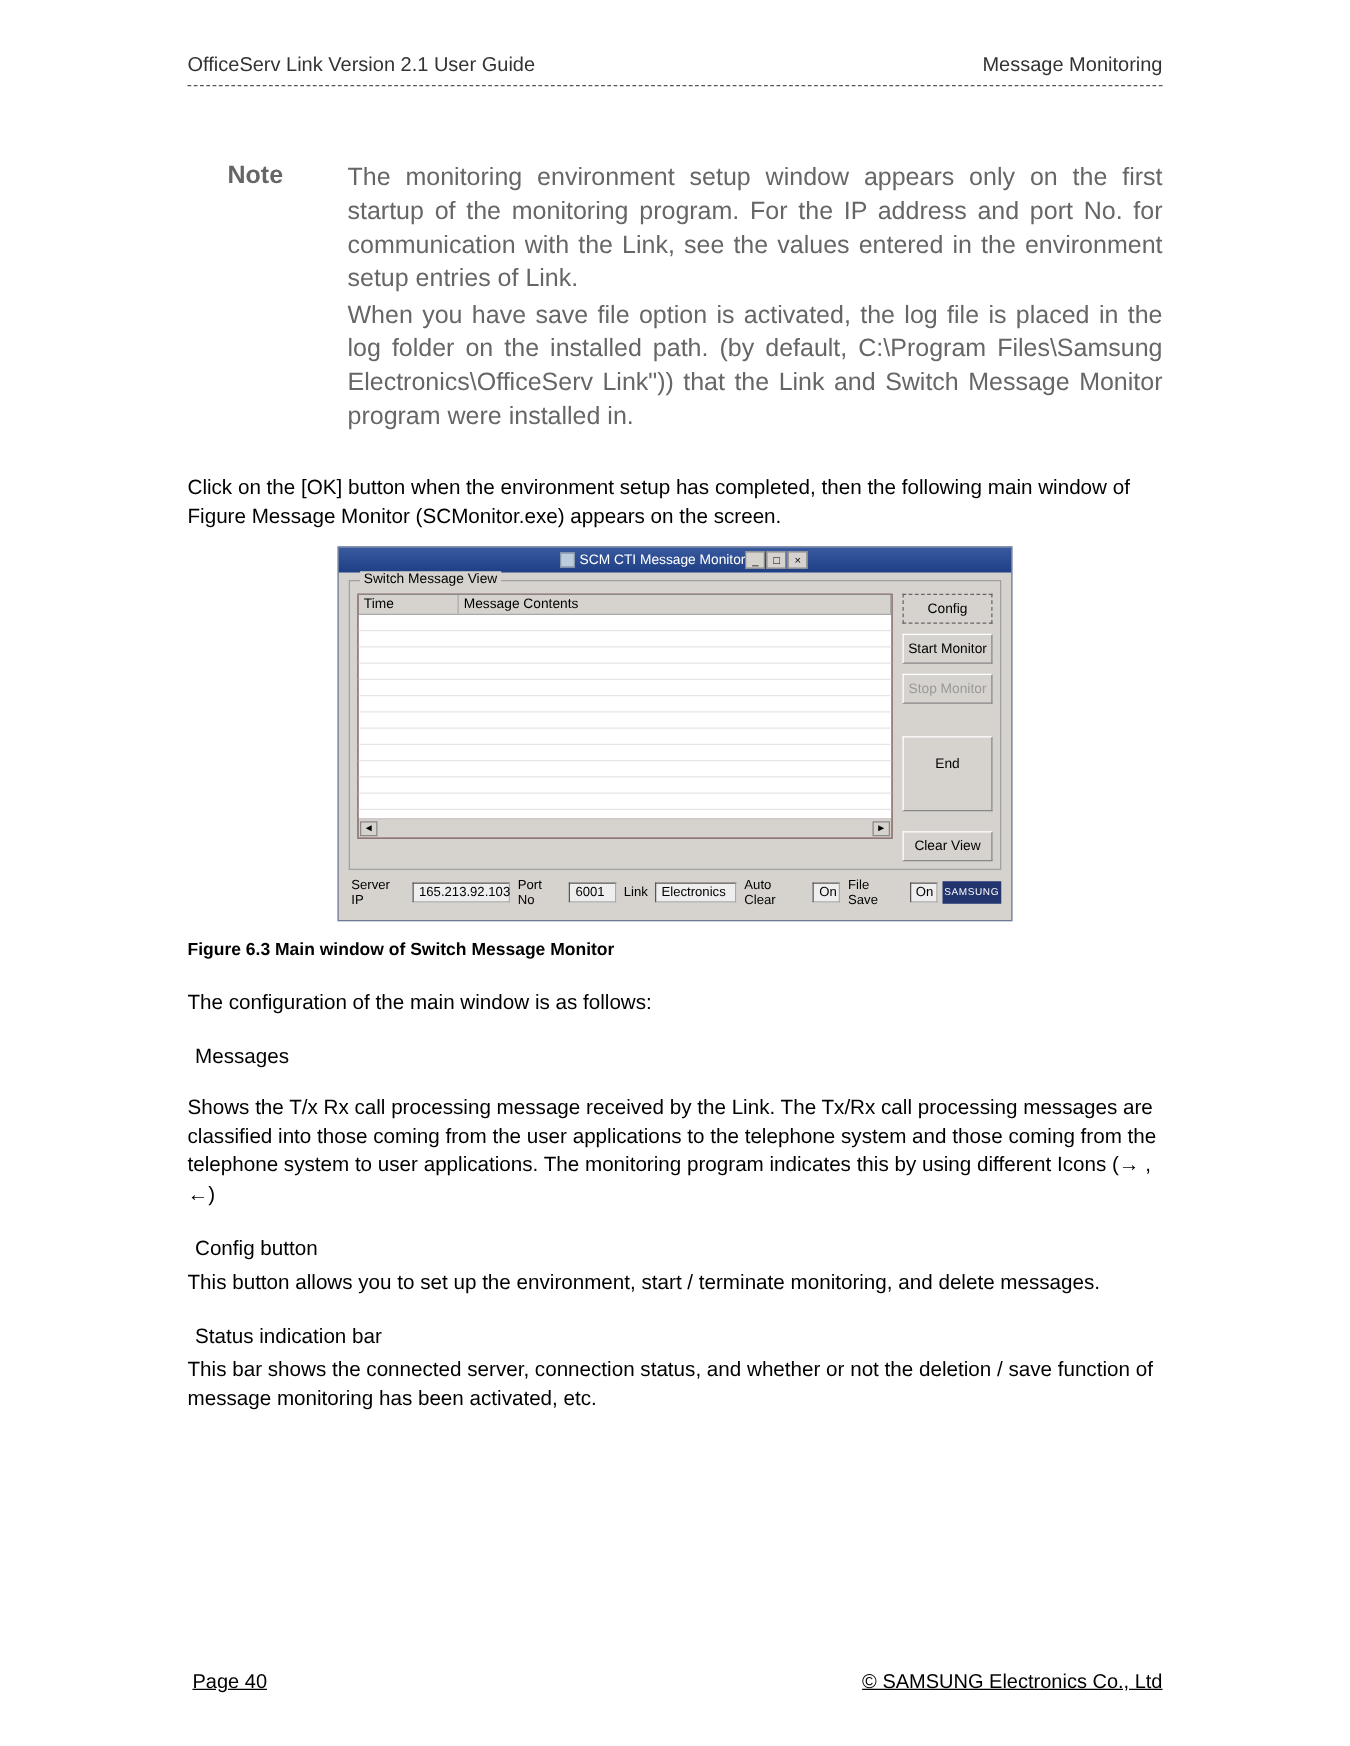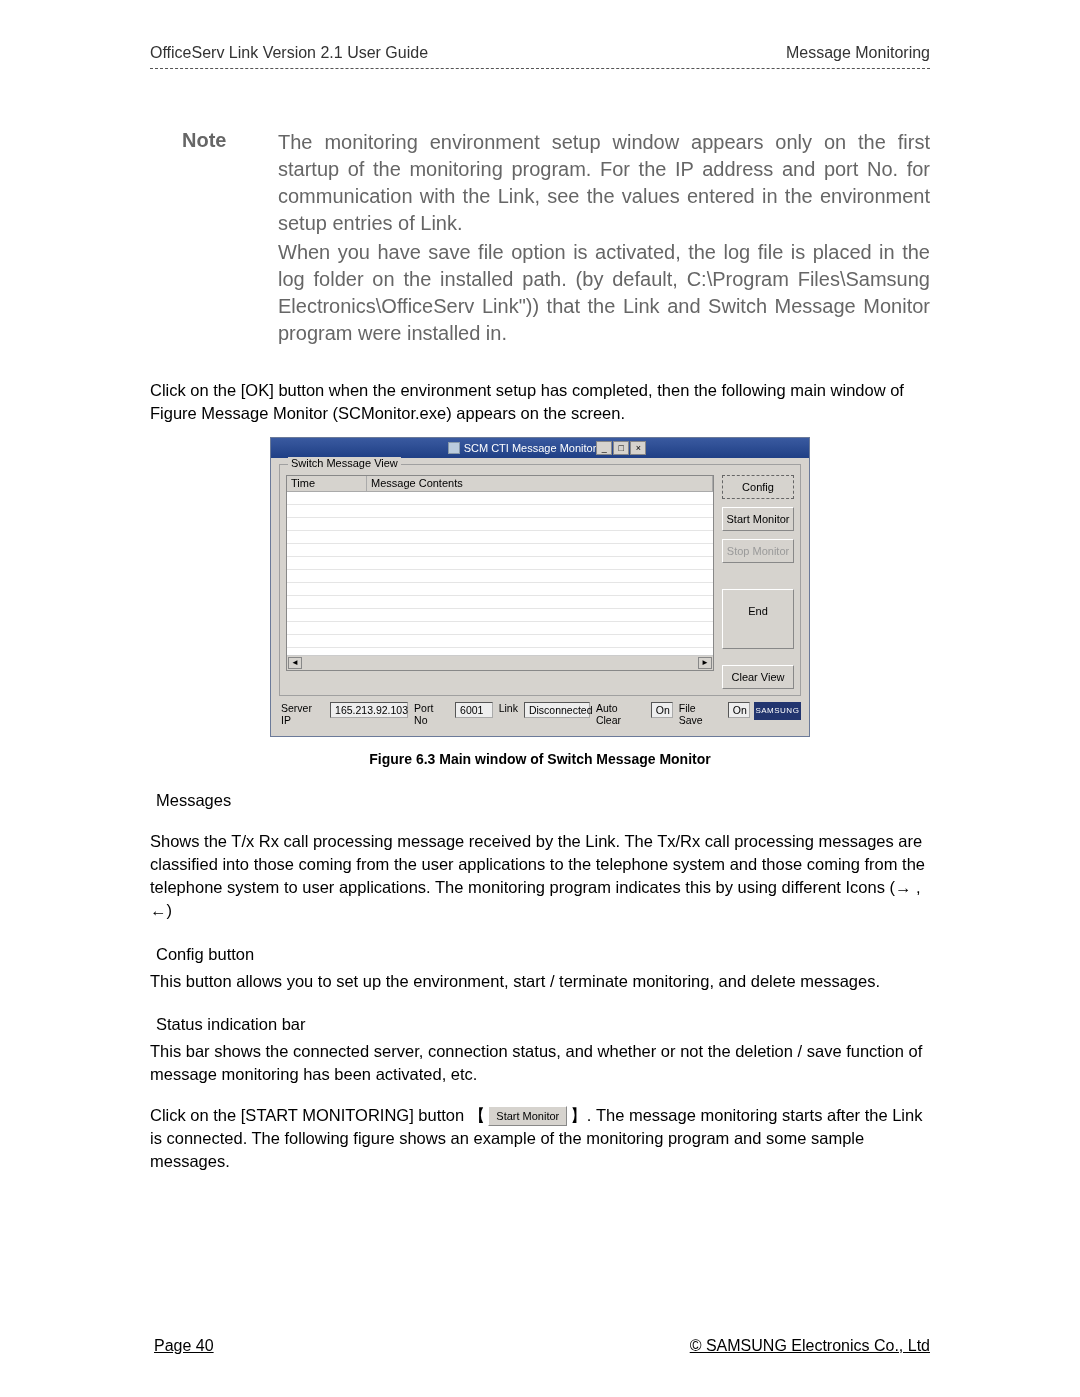--- a/index.html
+++ b/index.html
@@ -47,21 +47,21 @@
     line-height: 1.4;
     margin: 18px 0 12px 0;
     color: #000;
   }
   .heading-small {
     font-size: 16.5px;
     margin: 22px 0 6px 6px;
     color: #000;
   }
   .caption {
-    text-align: center;
+    text-align: left;
     font-size: 14px;
     font-weight: bold;
     margin: 14px 0 24px 0;
   }
 
   
   .app-window {
     width: 540px;
     margin: 12px auto 0 auto;
     border: 1px solid #6b7a99;
@@ -162,21 +162,21 @@
     font-size:11px;
     text-align:center;
     line-height:22px;
   }
   .btn.tall { height: 60px; line-height:42px; }
   .btn.disabled { color:#9a9a9a; }
   .btn.dashed { border:1px dashed #666; }
   .spacer { flex:1; }
   .statusbar {
     display:flex;
-    align-items:flex-start;
+    align-items:center;
     gap:4px;
     padding: 6px 0 2px 0;
     font-size:10.5px;
   }
   .status-field {
     background:#eee;
     border:1px inset #aaa;
     padding:1px 4px;
     height:16px;
     line-height:13px;
@@ -292,44 +292,42 @@
           <div class="btn">Clear View</div>
         </div>
       </div>
 
       <div class="statusbar">
         <span class="status-label">Server IP</span>
         <span class="status-field" style="width:78px">165.213.92.103</span>
         <span class="status-label">Port No</span>
         <span class="status-field" style="width:38px">6001</span>
         <span class="status-label">Link</span>
-        <span class="status-field" style="width:66px">Disconnected</span>
+        <span class="status-field" style="width:66px">Electronics</span>
         <span class="status-label">Auto Clear</span>
         <span class="status-field" style="width:22px">On</span>
         <span class="status-label">File Save</span>
         <span class="status-field" style="width:22px">On</span>
         <span class="logo">SAMSUNG</span>
       </div>
     </div>
   </div>
 
   <p class="caption">Figure 6.3 Main window of Switch Message Monitor</p>
 
+  <p class="body-text">The configuration of the main window is as follows:</p>
 
   <p class="heading-small">Messages</p>
   <p class="body-text" style="margin-top:20px">Shows the T/x Rx call processing message received by the Link. The Tx/Rx call processing messages are classified into those coming from the user applications to the telephone system and those coming from the telephone system to user applications. The monitoring program indicates this by using different Icons (→ , ←)</p>
 
   <p class="heading-small">Config button</p>
   <p class="body-text" style="margin-top:4px">This button allows you to set up the environment, start / terminate monitoring, and delete messages.</p>
 
   <p class="heading-small">Status indication bar</p>
   <p class="body-text" style="margin-top:4px">This bar shows the connected server, connection status, and whether or not the deletion / save function of message monitoring has been activated, etc.</p>
 
-  <p class="body-text">
-    <span>Click on the [START MONITORING] button 【</span><span class="inline-btn">Start Monitor</span><span>】. The message monitoring starts after the Link is connected. The following figure shows an example of the monitoring program and some sample messages.</span>
-  </p>
 
 </div>
 
 <div class="footer">
   <span>Page 40</span>
   <span>© SAMSUNG Electronics Co., Ltd</span>
 </div>
 
 </body></html>

